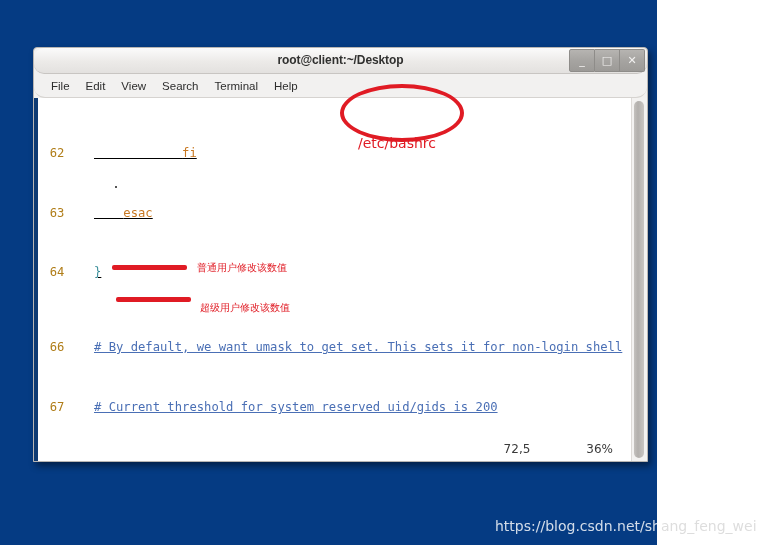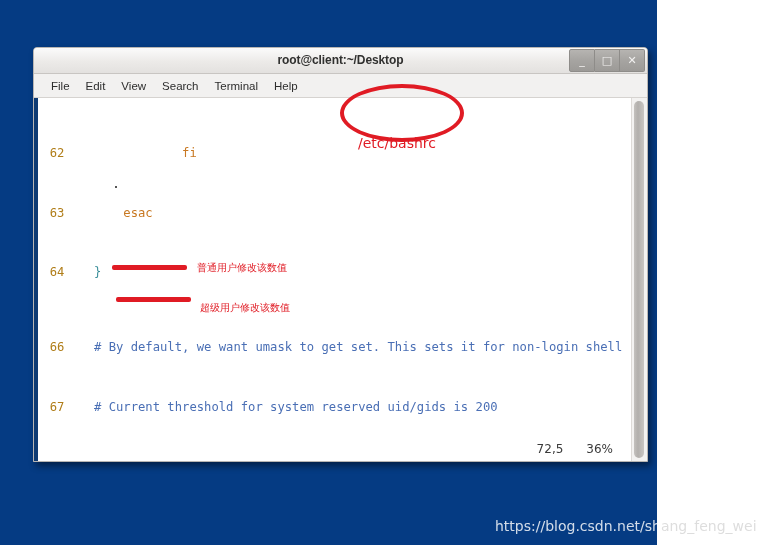--- a/index.html
+++ b/index.html
@@ -40,20 +40,21 @@
     overflow: hidden;
   }
 
   
   #title-bar {
     height: 25px;
     background: linear-gradient(to bottom, #fbfbfb 0%, #eceae8 55%, #e3e1df 100%);
     border-bottom: 1px solid #c8c5c2;
     position: relative;
     flex: 0 0 auto;
+    border-radius: 10px;
   }
   #window-title {
     position: absolute;
     left: 0; right: 0; top: 0;
     line-height: 25px;
     text-align: center;
     font-size: 12px;
     font-weight: bold;
     color: #30302f;
     letter-spacing: -0.1px;
@@ -82,20 +83,21 @@
 
   
   #menu-bar {
     height: 23px;
     background: #f2f1f0;
     border-bottom: 1px solid #d6d3d0;
     display: flex;
     align-items: center;
     padding-left: 9px;
     flex: 0 0 auto;
+    border-radius: 11px;
   }
   .menu-item {
     font-size: 11.5px;
     color: #2d2d2d;
     padding: 2px 8px 2px 8px;
     white-space: nowrap;
   }
 
   
   #terminal-body {
@@ -124,20 +126,21 @@
   .ln {
     width: 38px;
     text-align: center;
     color: #b07d18;
     flex: 0 0 auto;
     padding-right: 0px;
   }
   .code {
     padding-left: 18px;
     flex: 1 1 auto;
+    text-decoration: underline;
   }
   .c-comment { color: #4a6fb5; }
   .c-kw      { color: #c87822; }
   .c-plain   { color: #3b3b3b; }
   .c-brace   { color: #3b8f9a; }
 
   
   #wrap-marker {
     position: absolute;
     left: 77px;
@@ -164,21 +167,21 @@
     background: linear-gradient(to right, #c4c1be, #b2afac 40%, #c9c6c3);
     border-radius: 5px;
   }
 
   
   #status-bar {
     position: absolute;
     right: 18px;
     bottom: 4px;
     display: flex;
-    gap: 23px;
+    gap: 56px;
     font-family: "DejaVu Sans", sans-serif;
     font-size: 12px;
     color: #3a3a3a;
   }
 
   
   #ann-ellipse {
     position: absolute;
     left: 340px;
     top: 84px;

